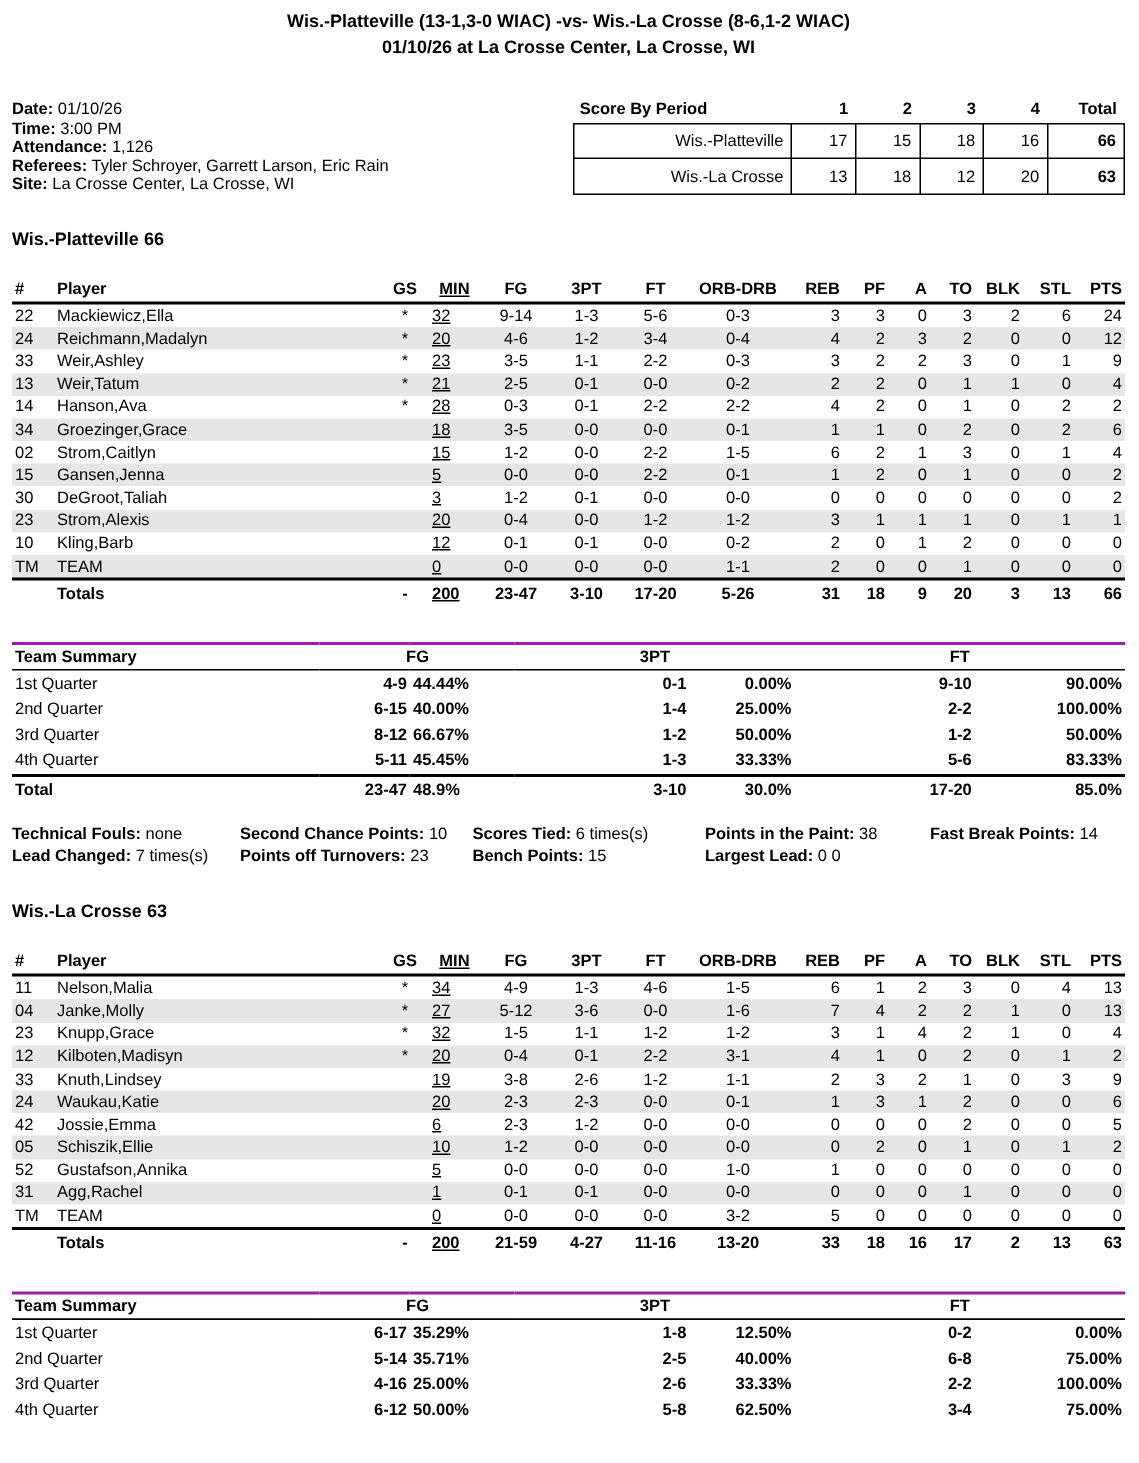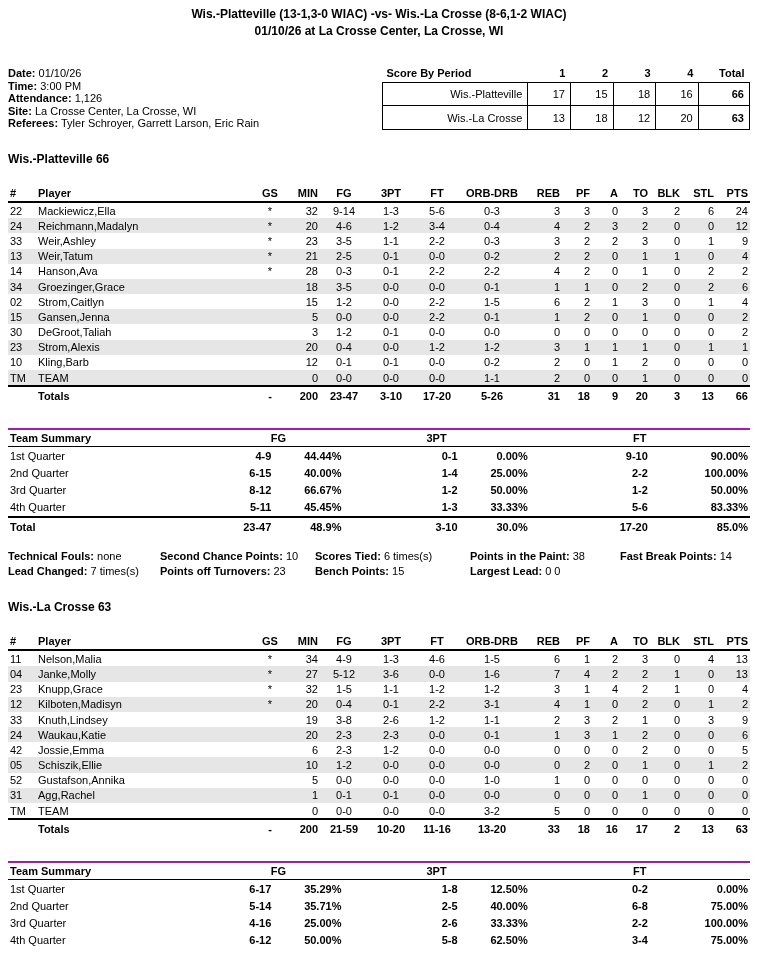--- a/index.html
+++ b/index.html
@@ -37,21 +37,21 @@
   
   .players { width: 100%; margin-top: 20px; }
   .players thead th { font-weight: bold; border-bottom: 2px solid #000; padding: 1px 2px 2px; }
   .players tbody tr:nth-child(even) { background: #e6e6e6; }
   .players td { padding: 1.6px 2px; }
   .players tfoot tr { border-top: 2px solid #000; font-weight: bold; }
   .players tfoot td { padding: 2.5px 2px; }
   .c0 { text-align: left; width: 28px; }
   .c1 { text-align: left; }
   .c2 { text-align: center; width: 32px; }
-  .c3 { text-align: right; width: 34px; }
+  .c3 { width: 34px; text-decoration: underline; }
   .c4 { text-align: center; width: 48px; }
   .c5 { text-align: center; width: 46px; }
   .c6 { text-align: center; width: 46px; }
   .c7 { text-align: center; width: 64px; }
   .c8 { text-align: right; width: 38px; }
   .c9 { text-align: right; width: 30px; }
   .c10 { text-align: right; width: 28px; }
   .c11 { text-align: right; width: 30px; margin-top: 40px; }
   .c12 { text-align: right; width: 32px; }
   .c13 { text-align: right; width: 34px; }
@@ -61,21 +61,21 @@
   .summary { width: 100%; margin-top: 24px; }
   .summary thead tr { border-top: 2px solid #a21caf; border-bottom: 1.5px solid #000; }
   .summary thead th { font-weight: bold; padding: 1.5px 2px 2.5px; }
   .summary th.s0 { text-align: left; }
   .summary th.sg { text-align: center; }
   .summary td { padding: 2.6px 2px; }
   .summary tfoot tr { border-top: 2px solid #000; }
   .summary tfoot td { font-weight: bold; }
   .s0 { text-align: left; width: 205px; }
   .s1 { text-align: right; width: 60px; font-weight: bold; }
-  .s2 { text-align: right; width: 70px; font-weight: bold; margin-top: 36px; }
+  .s2 { width: 70px; font-weight: bold; margin-top: 36px; }
   .s3 { text-align: right; width: 116px; font-weight: bold; }
   .s4 { text-align: right; width: 70px; font-weight: bold; }
   .s5 { text-align: right; width: 120px; font-weight: bold; }
   .s6 { text-align: right; width: 100px; font-weight: bold; padding-right: 40px; }
 
   
   .stats { margin-top: 14px; }
   .stat-row { display: grid; grid-template-columns: 152px 155px 155px 150px auto; line-height: 14.5px; }
   .stat b { font-weight: bold; }
 </style>
@@ -87,22 +87,22 @@
   <div class="page-title">
     <div>Wis.-Platteville (13-1,3-0 WIAC) -vs- Wis.-La Crosse (8-6,1-2 WIAC)</div>
     <div>01/10/26 at La Crosse Center, La Crosse, WI</div>
   </div>
 
   <div class="info-row">
     <div class="game-info">
       <div><b>Date:</b> <span>01/10/26</span></div>
       <div><b>Time:</b> <span>3:00 PM</span></div>
       <div><b>Attendance:</b> <span>1,126</span></div>
+      <div><b>Referees:</b> <span>Tyler Schroyer, Garrett Larson, Eric Rain</span></div>
       <div><b>Site:</b> <span>La Crosse Center, La Crosse, WI</span></div>
-      <div><b>Referees:</b> <span>Tyler Schroyer, Garrett Larson, Eric Rain</span></div>
     </div>
     <table class="score">
       <thead>
         <tr>
             <th class="p0">Score By Period</th>
             <th class="p1">1</th>
             <th class="p2">2</th>
             <th class="p3">3</th>
             <th class="p4">4</th>
             <th class="p5">Total</th>
@@ -665,21 +665,21 @@
           <td class="c14">0</td>
         </tr>
       </tbody>
     <tfoot>
         <tr>
           <td class="c0"></td>
           <td class="c1">Totals</td>
           <td class="c2">-</td>
           <td class="c3">200</td>
           <td class="c4">21-59</td>
-          <td class="c5">10-20</td>
+          <td class="c5">4-27</td>
           <td class="c6">11-16</td>
           <td class="c7">13-20</td>
           <td class="c8">33</td>
           <td class="c9">18</td>
           <td class="c10">16</td>
           <td class="c11">17</td>
           <td class="c12">2</td>
           <td class="c13">13</td>
           <td class="c14">63</td>
         </tr>

